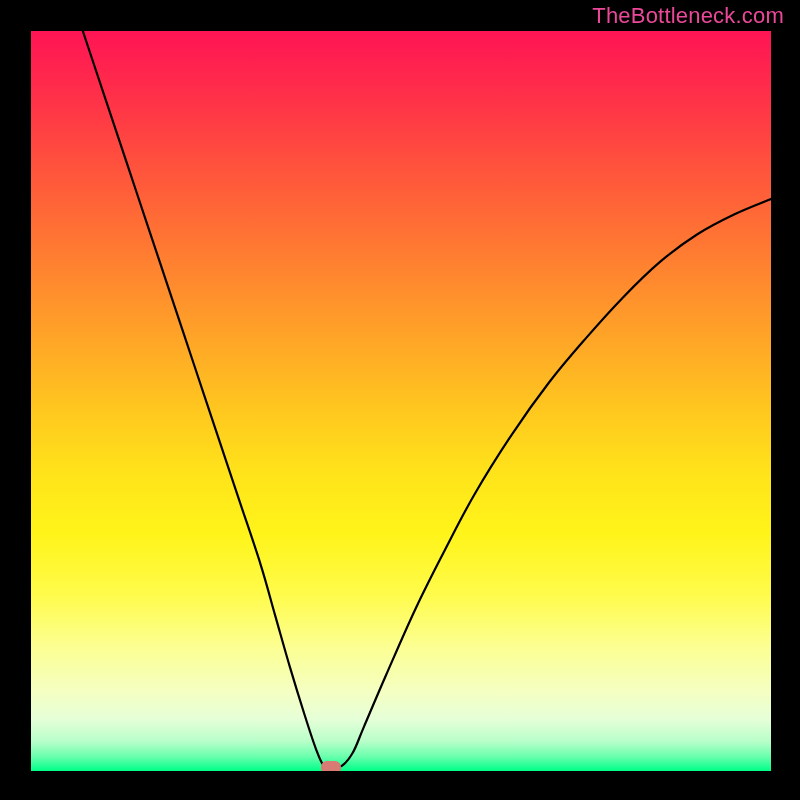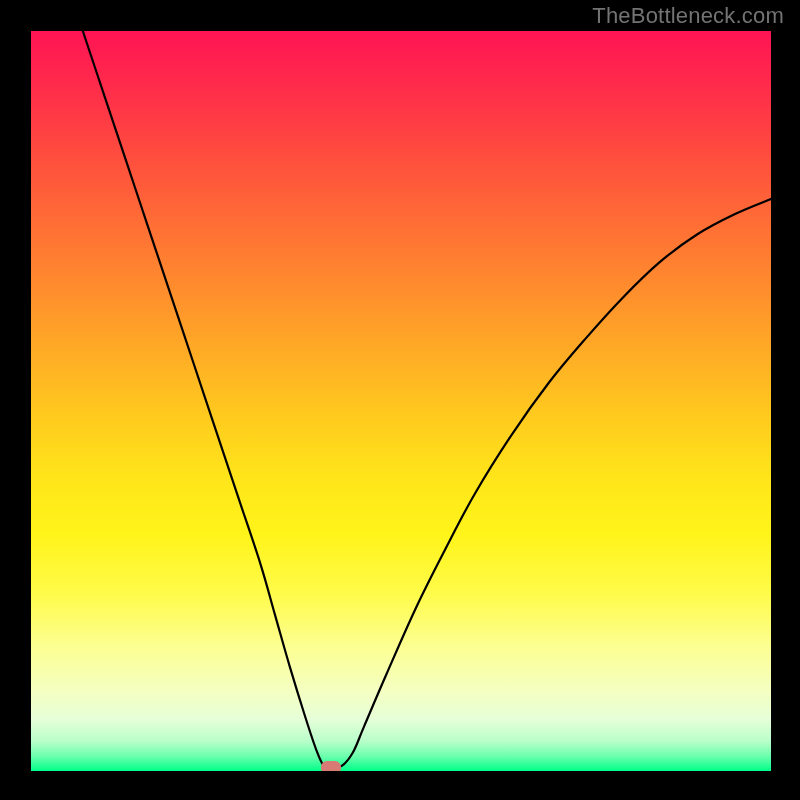--- a/index.html
+++ b/index.html
@@ -15,21 +15,21 @@
     top: 0;
     left: 0;
     width: 800px;
     height: 800px;
     background: #000;
   }
   .watermark {
     position: absolute;
     top: 3px;
     right: 16px;
-    color: #737373;
+    color: #ec4899;
     font-size: 22px;
     font-weight: 500;
     letter-spacing: 0.2px;
   }
   .plot-area {
     position: absolute;
     top: 31px;
     left: 31px;
     width: 740px;
     height: 740px;

